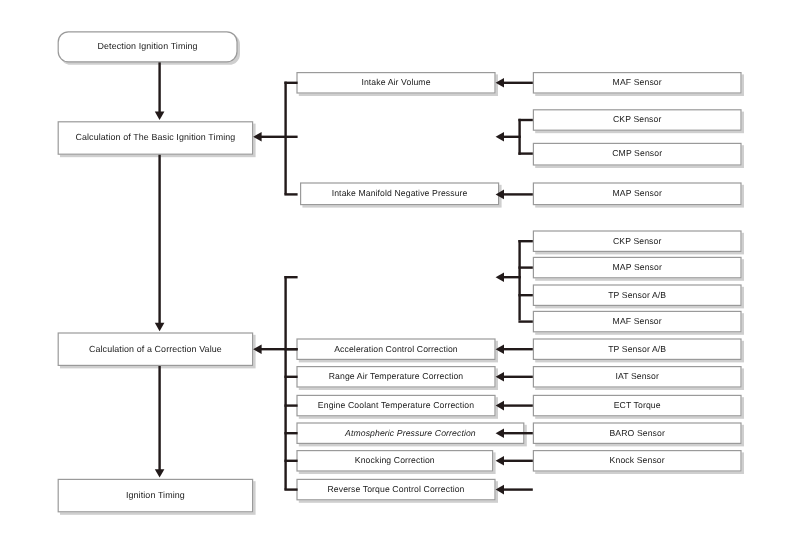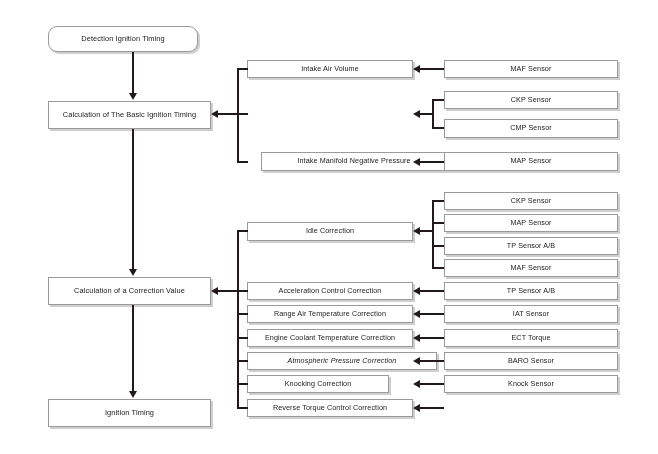--- a/index.html
+++ b/index.html
@@ -101,21 +101,21 @@
   <div class="arrow-down" style="left:128.5px; top:269px;"></div>
 
   <div class="vline" style="left:132px; top:305px; height:87px;"></div>
   <div class="arrow-down" style="left:128.5px; top:391px;"></div>
 
   <div class="node" style="left:247px; top:60px; width:166px; height:18px;">
     <span>Intake Air Volume</span>
   </div>
 
 
-  <div class="node" style="left:261px; top:152px; width:186px; height:19px;">
+  <div class="node" style="left:250px; top:152px; width:166px; height:19px;">
     <span>Intake Manifold Negative Pressure</span>
   </div>
 
   <div class="vline" style="left:237px; top:68px; height:94px;"></div>
   <div class="hline" style="left:237px; top:68px; width:11px;"></div>
   <div class="hline" style="left:237px; top:161px; width:11px;"></div>
   <div class="hline" style="left:215px; top:113px; width:33px;"></div>
   <div class="arrow-left" style="left:211px; top:109.5px;"></div>
 
   <div class="node" style="left:444px; top:60px; width:174px; height:18px;">
@@ -136,41 +136,38 @@
 
   <div class="vline" style="left:432px; top:99px; height:30px;"></div>
   <div class="hline" style="left:432px; top:99px; width:12px;"></div>
   <div class="hline" style="left:432px; top:127px; width:12px;"></div>
   <div class="hline" style="left:420px; top:113px; width:14px;"></div>
   <div class="arrow-left" style="left:413px; top:109.5px;"></div>
 
   <div class="hline" style="left:420px; top:161px; width:24px;"></div>
   <div class="arrow-left" style="left:413px; top:157.5px;"></div>
 
-  <div class="node" style="left:247px; top:222px; width:166px; height:19px;">
-    <span>Idle Correction</span>
-  </div>
 
   <div class="node" style="left:247px; top:282px; width:166px; height:18px;">
     <span>Acceleration Control Correction</span>
   </div>
 
   <div class="node" style="left:247px; top:305px; width:166px; height:18px;">
     <span>Range Air Temperature Correction</span>
   </div>
 
   <div class="node" style="left:247px; top:329px; width:166px; height:18px;">
     <span>Engine Coolant Temperature Correction</span>
   </div>
 
   <div class="node" style="left:247px; top:352px; width:190px; height:18px;font-style:italic;">
     <span>Atmospheric Pressure Correction</span>
   </div>
 
-  <div class="node" style="left:247px; top:375px; width:142px; height:18px;">
+  <div class="node" style="left:247px; top:375px; width:164px; height:18px;">
     <span>Knocking Correction</span>
   </div>
 
   <div class="node" style="left:247px; top:399px; width:166px; height:18px;">
     <span>Reverse Torque Control Correction</span>
   </div>
 
   <div class="vline" style="left:237px; top:230px; height:178px;"></div>
   <div class="hline" style="left:237px; top:230px; width:11px;"></div>
   <div class="hline" style="left:237px; top:290px; width:11px;"></div>

